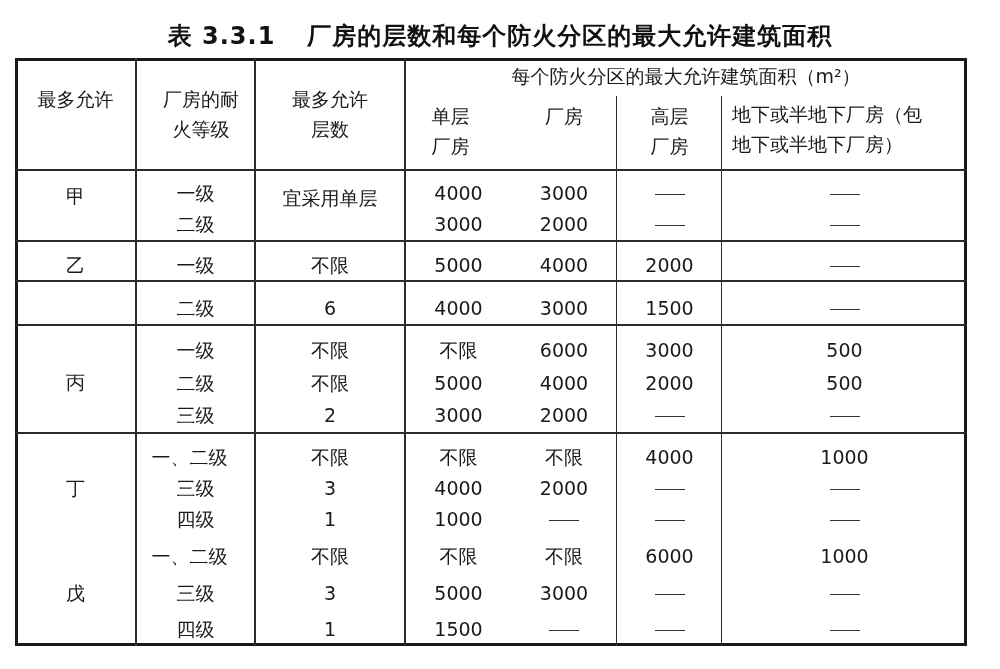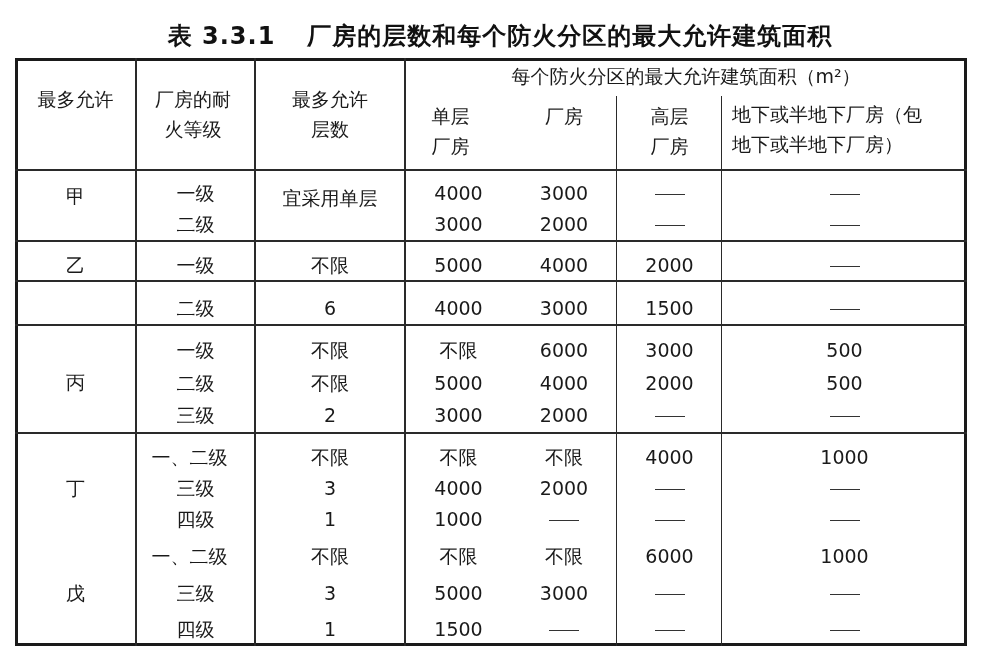--- a/index.html
+++ b/index.html
@@ -32,21 +32,21 @@
 
 <div class="line" style="left:15px; top:169px; width:952px; height:2px;"></div>
 <div class="line" style="left:15px; top:240px; width:952px; height:2px;"></div>
 <div class="line" style="left:15px; top:280px; width:952px; height:2px;"></div>
 <div class="line" style="left:15px; top:324px; width:952px; height:2px;"></div>
 <div class="line" style="left:15px; top:432px; width:952px; height:2px;"></div>
 
 <div class="cell hdr" style="left:15px; width:121px; top:84px;">
   <div>最多允许</div>
 </div>
-<div class="cell hdr" style="left:128px; width:130px; top:84px;">
+<div class="cell hdr" style="left:136px; width:130px; top:84px;">
   <div>厂房的耐</div>
   <div>火等级</div>
 </div>
 <div class="cell hdr" style="left:255px; width:150px; top:84px;">
   <div>最多允许</div>
   <div>层数</div>
 </div>
 <div class="cell hdr" style="left:405px; width:562px; top:61px;">
   <div>每个防火分区的最大允许建筑面积（m²）</div>
 </div>

